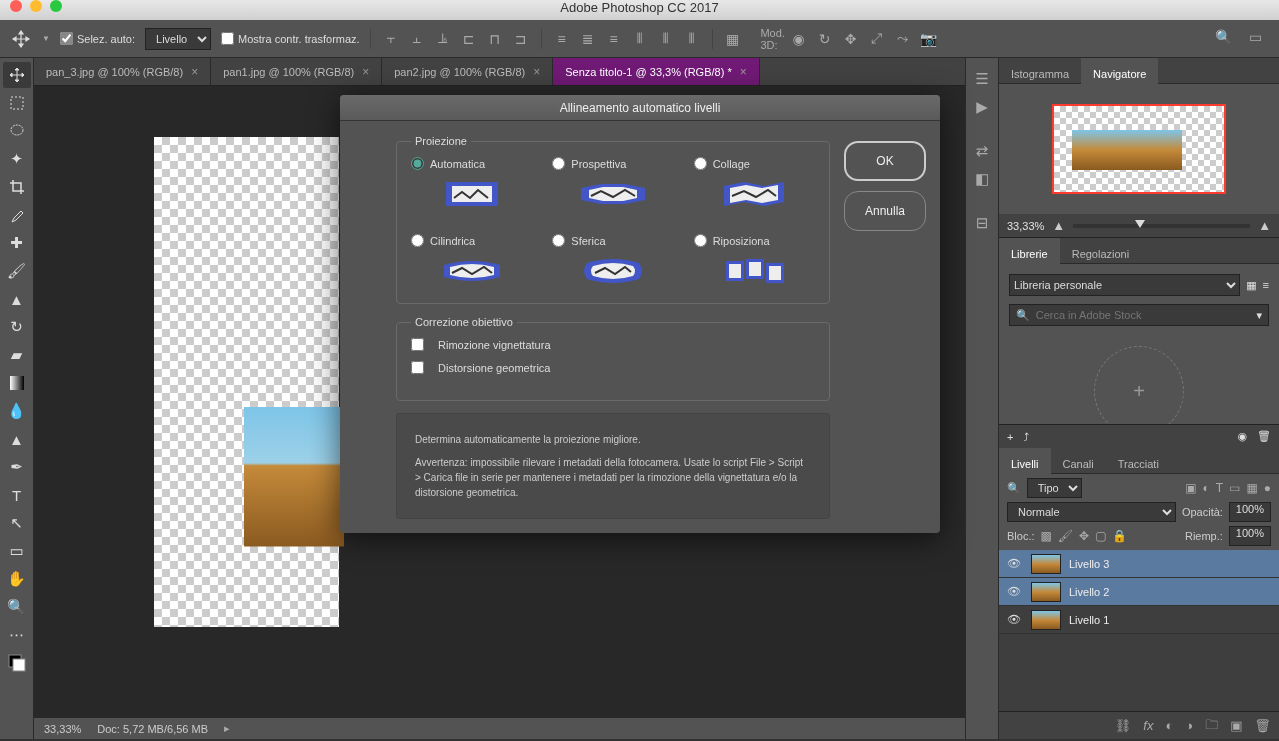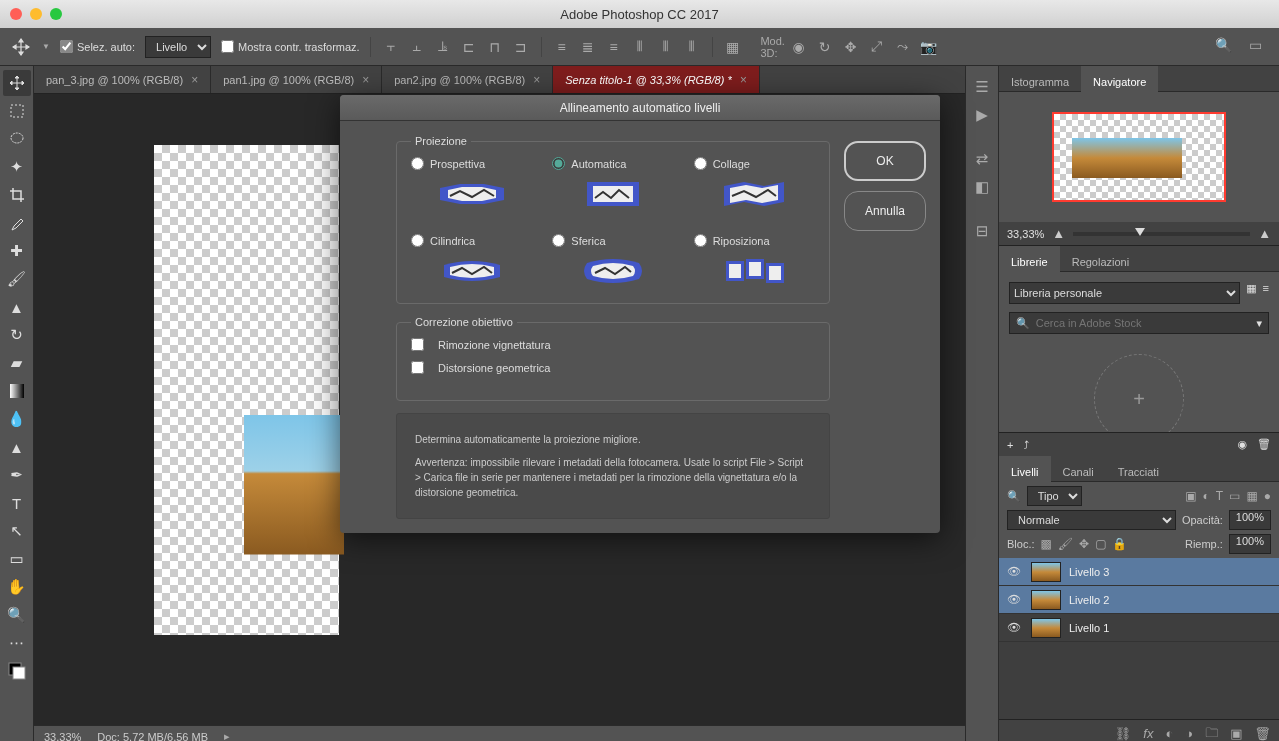--- a/index.html
+++ b/index.html
@@ -1,19 +1,19 @@
 <!DOCTYPE html>
 <html><head>
 <meta charset="utf-8">
 <style>
 * { margin: 0; padding: 0; box-sizing: border-box; font-family: "Helvetica Neue", Arial, sans-serif; }
 body { background: #323232; color: #e0e0e0; font-size: 11px; width: 1279px; height: 741px; overflow: hidden; position: relative; }
 
 
-.titlebar { height: 28px; background: linear-gradient(#e8e8e8,#d0d0d0); display: flex; align-items: center; position: relative; }
+.titlebar { height: 20px; background: linear-gradient(#e8e8e8,#d0d0d0); display: flex; align-items: flex-start; position: relative; }
 .traffic-lights { display: flex; gap: 8px; padding-left: 10px; }
 .traffic-lights span { width: 12px; height: 12px; border-radius: 50%; }
 .tl-close { background: #ff5f57; } .tl-min { background: #febc2e; } .tl-max { background: #28c840; }
 .titlebar-title { position: absolute; left: 0; right: 0; text-align: center; color: #333; font-size: 13px; }
 
 
 .optionbar { height: 38px; background:#535353; border-bottom:1px solid #2a2a2a; display:flex; align-items:center; padding:0 10px; gap:10px;}
 .optionbar .move-cursor { width:22px; height:22px; display:flex; align-items:center; justify-content:center;}
 .optionbar .chk { display:flex; align-items:center; gap:4px; color:#ddd;}
 .optionbar .chk input { accent-color:#888;}
@@ -27,21 +27,21 @@
 
 .main { display:flex; height: calc(100% - 60px);}
 .toolbar { width:34px; background:#535353; border-right:1px solid #2a2a2a; display:flex; flex-direction:column; align-items:center; padding-top:4px; gap:2px;}
 .toolbar .tool { width:28px; height:26px; display:flex; align-items:center; justify-content:center; color:#ddd; font-size:15px; border-radius:2px;}
 .toolbar .tool.active { background:#3a3a3a;}
 .toolbar .tool svg { pointer-events:none;}
 
 .center { flex:1; display:flex; flex-direction:column; background:#282828;}
 .tabs { height:28px; background:#424242; display:flex; align-items:stretch; border-bottom:1px solid #222;}
 .tabs .tab { padding:0 12px; display:flex; align-items:center; gap:8px; color:#bbb; border-right:1px solid #2a2a2a; font-size:11px;}
-.tabs .tab.active { background:#7f1d1d; color:#fff;font-style:italic;}
+.tabs .tab.active { background:#701a75; color:#fff;}
 .tabs .tab .tab-x { color:#999; font-size:12px;}
 .canvas-area { flex:1; position:relative; display:flex; align-items:center; justify-content:flex-start;}
 .canvas { margin-left:120px; margin-top:-40px; width:185px; height:490px; background:#fff;
   background-image: linear-gradient(45deg,#ccc 25%,transparent 25%),linear-gradient(-45deg,#ccc 25%,transparent 25%),linear-gradient(45deg,transparent 75%,#ccc 75%),linear-gradient(-45deg,transparent 75%,#ccc 75%);
   background-size:16px 16px; background-position:0 0,0 8px,8px -8px,-8px 0; position:relative;}
 .canvas-img { position:absolute; left:90px; top:270px; width:100px; height:140px; background:linear-gradient(#7ec5e8 0%,#9dd1e8 40%, #c58a3a 42%, #8a5a20 100%); clip-path: polygon(0 0,100% 0,100% 100%,0 100%);}
 .statusbar { height:22px; background:#535353; border-top:1px solid #2a2a2a; display:flex; align-items:center; padding:0 10px; gap:16px; color:#ccc; font-size:11px;}
 
 
 .ministrip { width:34px; background:#535353; border-left:1px solid #2a2a2a; border-right:1px solid #2a2a2a; display:flex; flex-direction:column; align-items:center; gap:10px; padding-top:12px;}
@@ -56,21 +56,21 @@
 .nav-thumb { width:174px; height:90px; border:2px solid #ff3b30; position:relative;
   background-image: linear-gradient(45deg,#ccc 25%,transparent 25%),linear-gradient(-45deg,#ccc 25%,transparent 25%),linear-gradient(45deg,transparent 75%,#ccc 75%),linear-gradient(-45deg,transparent 75%,#ccc 75%);
   background-size:12px 12px; background-position:0 0,0 6px,6px -6px,-6px 0; background-color:#fff;}
 .nav-thumb .nimg { position:absolute; top:24px; height:40px; background:linear-gradient(#7ec5e8 0%, #c58a3a 50%,#8a5a20 100%);}
 .zoombar { height:24px; background:#424242; display:flex; align-items:center; padding:0 8px; gap:8px; border-bottom:1px solid #222;}
 .zoombar .ztrack { flex:1; height:4px; background:#333; position:relative;}
 .zoombar .ztrack .zhandle { position:absolute; left:35%; top:-4px; width:0; height:0; border-left:5px solid transparent; border-right:5px solid transparent; border-top:8px solid #ddd;}
 .zoombar .mtn { color:#ccc; font-size:13px;}
 
 .lib-body { height:160px; padding:10px;}
-.lib-select { display:flex; gap:6px; align-items:flex-start;}
+.lib-select { display:flex; gap:6px; align-items:center;}
 .lib-select select { flex:1; background:#3a3a3a; color:#ddd; border:1px solid #222; height:22px; font-size:11px;}
 .lib-search { margin-top:8px; display:flex; align-items:center; background:#3a3a3a; border:1px solid #222; height:22px; padding:0 6px; gap:6px;}
 .lib-search input { flex:1; background:transparent; border:none; color:#ddd; outline:none; font-size:11px;}
 .lib-drop { margin:20px auto; width:90px; height:90px; border:1px dashed #777; border-radius:50%; display:flex; align-items:center; justify-content:center; color:#999; font-size:20px;}
 .lib-footer { height:24px; background:#424242; border-top:1px solid #222; display:flex; align-items:center; padding:0 8px; gap:10px;}
 
 .layers-body { flex:1; display:flex; flex-direction:column;}
 .layer-controls { background:#535353; padding:4px 8px; display:flex; flex-direction:column; gap:4px;}
 .lc-row { display:flex; align-items:center; gap:6px;}
 .lc-row select, .lc-row .pct { background:#3a3a3a; color:#ddd; border:1px solid #222; height:20px; font-size:11px; padding:0 6px;}
@@ -390,38 +390,38 @@
 
 <div class="overlay">
   <div class="dlg-title">Allineamento automatico livelli</div>
   <div class="dlg-body">
     <div class="dlg-left">
       <fieldset>
         <legend>Proiezione</legend>
         <div class="proj-grid">
           <div class="proj-opt">
             <label class="radio-row">
+                <input type="radio" name="proj" checked="" style="">
+                <span>Automatica</span>
+              </label>
+            <svg class="proj-diag" viewBox="0 0 64 32">
+                <rect x="6" y="4" width="52" height="24" fill="#4256c8"></rect>
+                <rect x="12" y="8" width="40" height="16" fill="#eee"></rect>
+                <polyline points="14,20 22,14 30,20 38,12 48,20" stroke="#333" fill="none" stroke-width="2"></polyline>
+              </svg>
+          </div>
+          <div class="proj-opt">
+            <label class="radio-row">
                 <input type="radio" name="proj" style="">
                 <span>Prospettiva</span>
               </label>
             <svg class="proj-diag" viewBox="0 0 64 32">
                 <polygon points="0,10 20,6 44,6 64,10 64,22 44,26 20,26 0,22" fill="#4256c8"></polygon>
                 <polygon points="8,12 22,9 42,9 56,12 56,20 42,23 22,23 8,20" fill="#eee"></polygon>
                 <polyline points="10,18 20,13 32,19 44,12 54,18" stroke="#333" fill="none" stroke-width="2"></polyline>
-              </svg>
-          </div>
-          <div class="proj-opt">
-            <label class="radio-row">
-                <input type="radio" name="proj" checked="" style="">
-                <span>Automatica</span>
-              </label>
-            <svg class="proj-diag" viewBox="0 0 64 32">
-                <rect x="6" y="4" width="52" height="24" fill="#4256c8"></rect>
-                <rect x="12" y="8" width="40" height="16" fill="#eee"></rect>
-                <polyline points="14,20 22,14 30,20 38,12 48,20" stroke="#333" fill="none" stroke-width="2"></polyline>
               </svg>
           </div>
           <div class="proj-opt">
             <label class="radio-row">
                 <input type="radio" name="proj" style="">
                 <span>Collage</span>
               </label>
             <svg class="proj-diag" viewBox="0 0 64 32">
                 <polygon points="2,8 22,4 42,8 62,4 62,24 42,28 22,24 2,28" fill="#4256c8"></polygon>
                 <polygon points="8,10 24,7 40,10 56,7 56,22 40,25 24,22 8,25" fill="#eee"></polygon>

